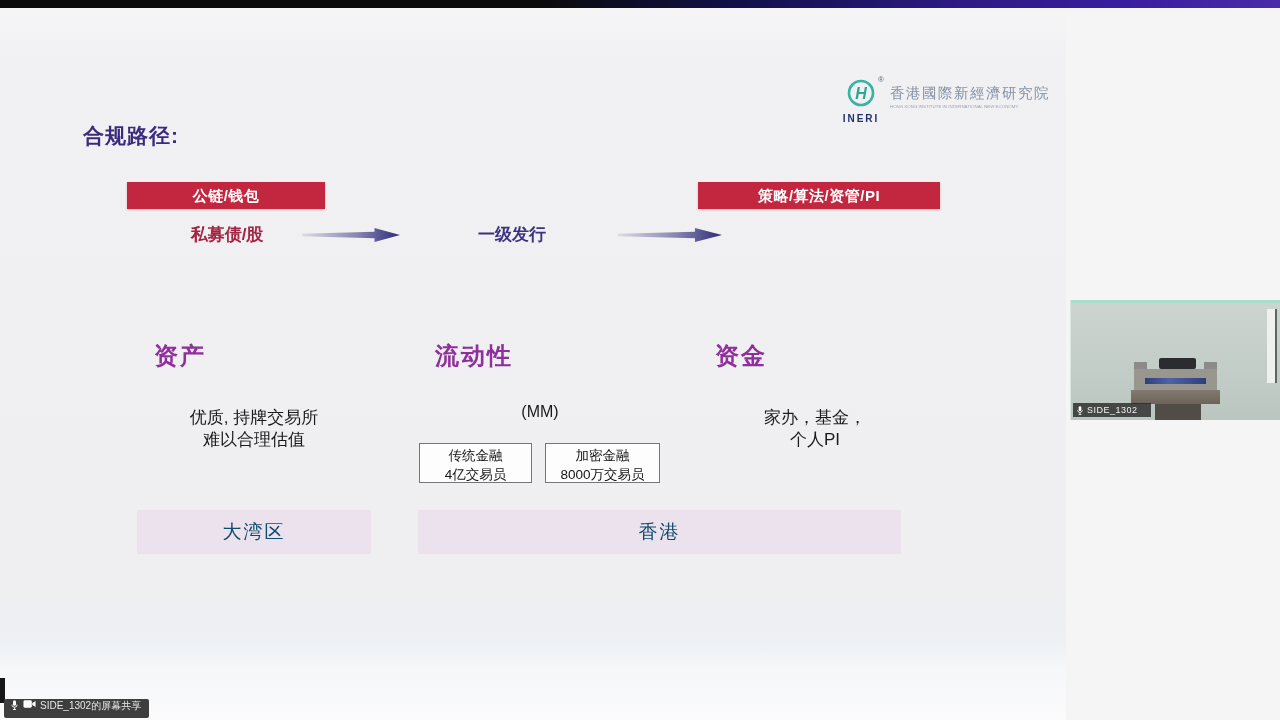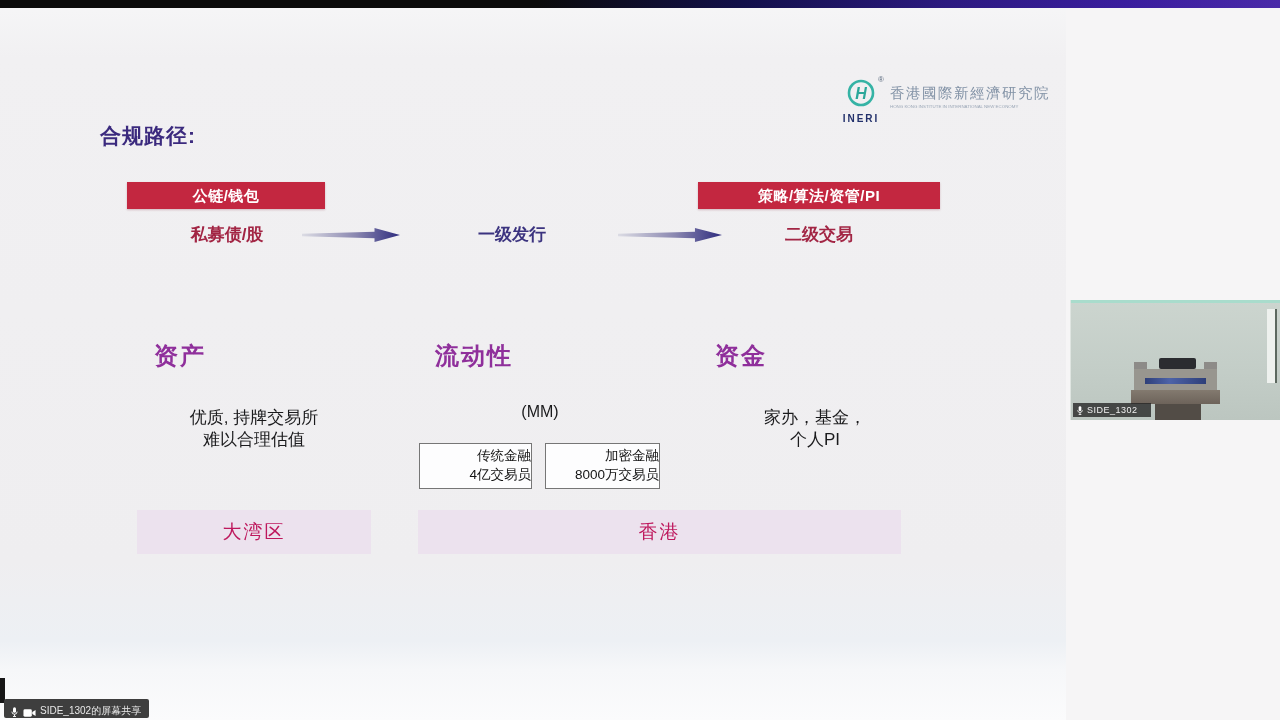--- a/index.html
+++ b/index.html
@@ -8,21 +8,21 @@
   .screen { position:relative; width:1280px; height:720px; background:#fbfbfc; }
 
   
   .top-strip { position:absolute; left:0; top:0; width:1280px; height:8px; z-index:30;
     background:linear-gradient(90deg,#0b0b0b 0%,#0b0b0b 42%,#12104a 58%,#2c1a80 74%,#3a1d9e 88%,#4a2aa8 100%); }
 
   
   .slide-region { position:absolute; left:0; top:0; width:1066px; height:720px;
     background:linear-gradient(180deg,#f6f6f7 0%,#f1f0f2 8%,#efeef0 78%,#edf0f4 89%,#f6f7f9 93%,#fbfbfc 100%); }
 
-  .slide-title { position:absolute; left:100px; top:122px; font-size:21px; font-weight:bold;
+  .slide-title { position:absolute; left:83px; top:122px; font-size:21px; font-weight:bold;
     color:#3b2a7e; letter-spacing:1px; }
 
   
   .logo { position:absolute; left:836px; top:78px; display:flex; align-items:flex-start; }
   .logo-icon-wrap { position:relative; width:50px; text-align:center; }
   .logo-reg { position:absolute; right:2px; top:-3px; font-size:8px; color:#5a6a7e; }
   .logo-brand { font-size:10px; font-weight:bold; color:#22306b; letter-spacing:2px; margin-top:1px; }
   .logo-text { margin-left:4px; padding-top:6px; }
   .org-cn { font-size:14.5px; color:#8292a6; letter-spacing:1.5px; white-space:nowrap; }
   .org-en { font-size:8px; transform:scale(0.55); transform-origin:left top; width:260px;
@@ -40,27 +40,27 @@
   .sub-navy { color:#3b337f; }
   .flow-arrow { position:absolute; top:227px; }
 
   
   .col-heading { position:absolute; top:340px; width:200px; text-align:left;
     font-size:24px; font-weight:bold; color:#8f2f9b; letter-spacing:2px; }
   .col-text { position:absolute; width:240px; text-align:center; font-size:17px;
     color:#1a1a1c; line-height:22px; }
   .mm-note { position:absolute; left:440px; top:403px; width:200px; text-align:center;
     font-size:16px; color:#1a1a1c; }
-  .fin-box { position:absolute; top:443px; height:46px; background:#fdfdfe;
-    border:1px solid #767676; text-align:right; font-size:13.5px; color:#141414;
+  .fin-box { position:absolute; top:443px; height:40px; background:#fdfdfe;
+    border:1px solid #767676; text-align:center; font-size:13.5px; color:#141414;
     line-height:19px; padding-top:2px; }
 
   
   .region-bar { position:absolute; top:510px; height:44px; line-height:44px; text-align:center;
-    background:#ece2ee; color:#be185d; font-size:19px; font-weight:500; letter-spacing:2px; }
+    background:#ece2ee; color:#0c4a6e; font-size:19px; font-weight:500; letter-spacing:2px; }
 
   
   .right-panel { position:absolute; left:1066px; top:0; width:214px; height:720px; background:#f6f5f6; }
 
   
   .video-thumb { position:absolute; left:1070px; top:300px; width:210px; height:120px;
     overflow:hidden; background:linear-gradient(180deg,#ccd5cf 0%,#c3cdc7 60%,#bcc6c0 100%);
     border-left:1px solid #dfe5e1; }
   .thumb-topline { position:absolute; left:0; top:0; width:100%; height:3px; background:#a9dccc; }
   .thumb-board { position:absolute; right:3px; top:9px; width:10px; height:74px;
@@ -74,21 +74,21 @@
     background:linear-gradient(90deg,#2e3f79,#4d63a8 40%,#2e3f79); }
   .podium-mid { position:absolute; left:60px; top:90px; width:89px; height:14px;
     background:linear-gradient(180deg,#837a6f,#6d635a); }
   .podium-base { position:absolute; left:84px; top:104px; width:46px; height:16px; background:#524c46; }
   .thumb-label { position:absolute; left:2px; bottom:3px; height:14px;
     background:rgba(35,35,35,.78); display:flex; align-items:center; gap:3px; padding:0 13px 0 3px; }
   .thumb-label span { font-size:9px; color:#f0f0f0; letter-spacing:0.5px; }
 
   
   .share-badge { position:absolute; left:4px; top:699px; height:19px; background:#3e3e3e;
-    border-radius:2px; display:flex; align-items:flex-end; gap:4px; padding:0 8px 0 6px; z-index:20; }
+    border-radius:2px; display:flex; align-items:flex-start; gap:4px; padding:0 8px 0 6px; z-index:20; }
   .share-badge span { font-size:10px; color:#e8e8e8; }
   .left-notch { position:absolute; left:0; top:678px; width:5px; height:25px; background:#161616; z-index:19; }
 </style>
 </head>
 <body>
 
 <div class="screen">
 
   <div class="top-strip"></div>
 
@@ -109,21 +109,20 @@
         <div class="org-cn">香港國際新經濟研究院</div>
         <div class="org-en">HONG KONG INSTITUTE IN INTERNATIONAL NEW ECONOMY</div>
       </div>
     </div>
 
     <div class="stage stage-red" style="left:127px;width:198px">公链/钱包</div>
     <div class="stage stage-red" style="left:698px;width:242px">策略/算法/资管/PI</div>
 
     <div class="sub sub-red" style="left:128px;width:198px">私募债/股</div>
     <div class="sub sub-navy" style="left:392px;width:240px">一级发行</div>
-    <div class="sub sub-red" style="left:698px;width:242px">二级交易</div>
 
     <svg class="flow-arrow" style="left:302px" width="98" height="16" viewBox="0 0 100 16" preserveAspectRatio="none">
       <defs>
           <linearGradient id="ag1" x1="0" y1="0" x2="1" y2="0">
         <stop offset="0" stop-color="#dcdce4"></stop>
             <stop offset="0.55" stop-color="#8a87b0"></stop>
             <stop offset="1" stop-color="#2e2b7e"></stop>
       </linearGradient>
         </defs>
       <path d="M0,6.8 L74,4.8 L74,1 L100,8 L74,15 L74,11.2 L0,9.2 Z" fill="url(#ag1)"></path>

